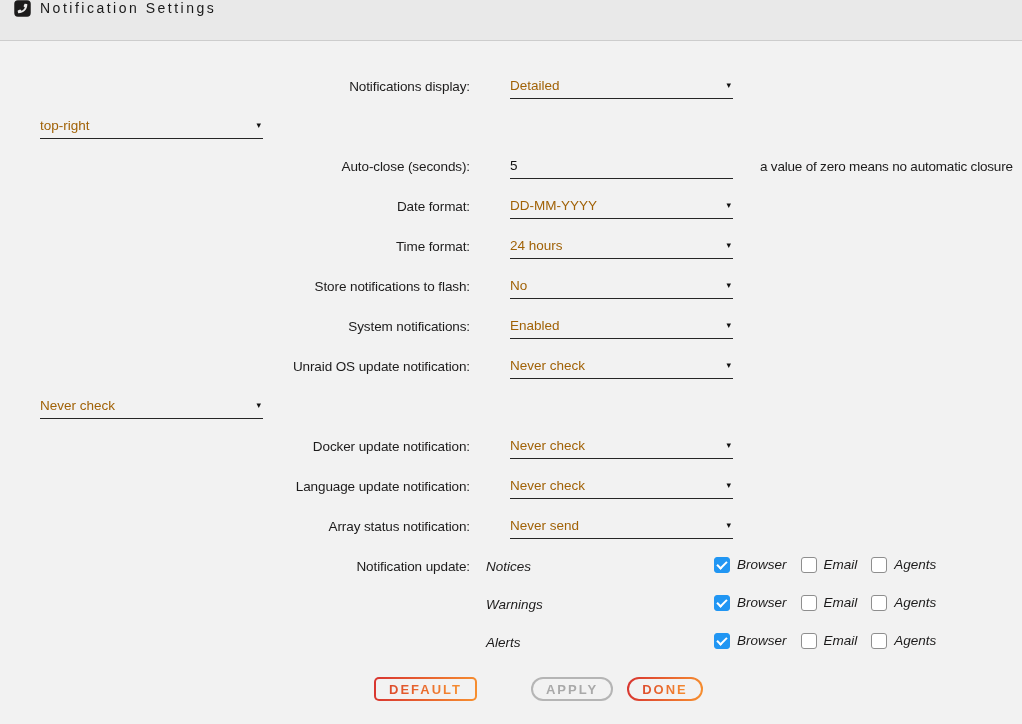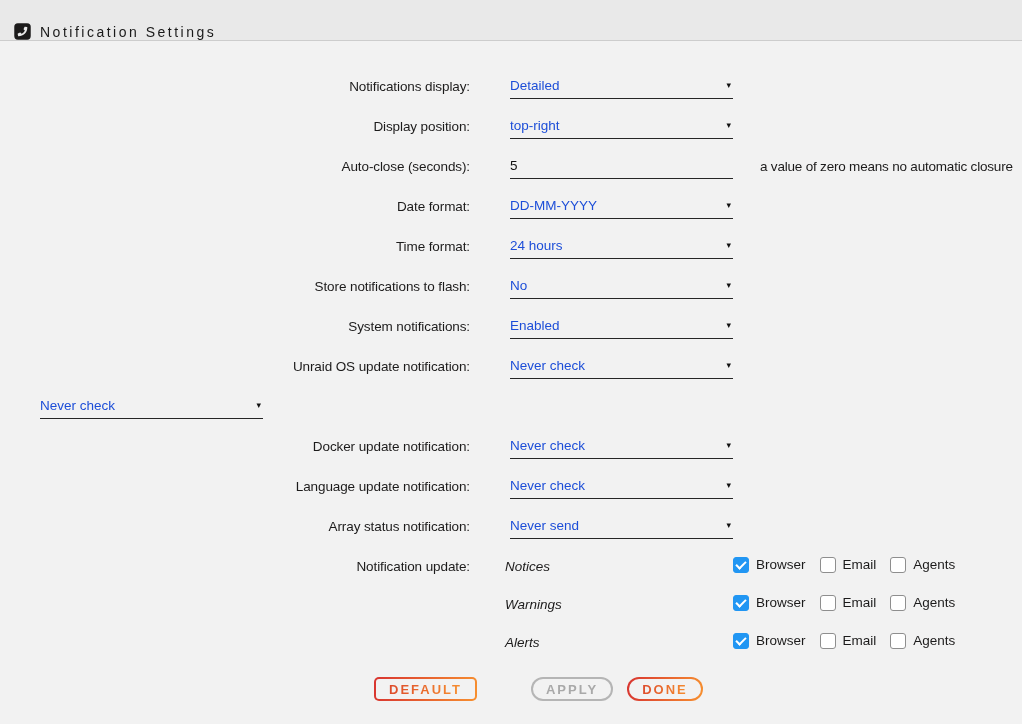--- a/index.html
+++ b/index.html
@@ -9,21 +9,21 @@
     font-family:"Liberation Sans", sans-serif;
     color:#1c1b1b;
     overflow:hidden;
   }
   
   .titlebar {
     height:41px;
     background:#e9e9e9;
     border-bottom:1px solid #cdcdcd;
     display:flex;
-    align-items:flex-end;
+    align-items:flex-start;
     padding-left:14px;
   }
   .title-icon { width:17px; height:17px; display:inline-flex; }
   .title-icon svg { width:17px; height:17px; }
   .page-title {
     margin-left:9px;
     font-size:14px;
     letter-spacing:2.5px;
     color:#1a1a1a;
   }
@@ -46,21 +46,21 @@
   .field { margin-left:40px; width:223px; }
   .control {
     width:223px;
     height:21px;
     border-bottom:1px solid #262626;
     display:flex;
     justify-content:space-between;
     align-items:flex-start;
     cursor:pointer;
   }
-  .ctl-text { line-height:16px; color:#1d4ed8; }
+  .ctl-text { line-height:16px; color:#a16207; }
   .arrow {
     font-size:9px;
     color:#111;
     line-height:14px;
     padding-right:2px;
   }
   .text-input {
     width:100%;
     border:none;
     background:transparent;
@@ -73,28 +73,28 @@
   .note {
     margin-left:27px;
     line-height:16px;
     padding-top:1px;
     white-space:nowrap;
     letter-spacing:-0.2px;
   }
   
   .entity-row { height:38px; }
   .entity-name {
-    margin-left:35px;
+    margin-left:16px;
     width:228px;
     font-style:italic;
     line-height:16px;
     padding-top:1px;
   }
   .checks { display:flex; align-items:center; margin-top:-1px; }
-  .check-group { display:flex; align-items:center; margin-right:14px; }
+  .check-group { display:flex; align-items:center; margin-right:14px;font-style:italic; }
   .cb {
     width:16px; height:16px;
     border-radius:3px;
     background:#fff;
     border:1px solid #8e8e8e;
     display:inline-flex;
     align-items:center;
     justify-content:center;
     cursor:pointer;
   }
@@ -170,21 +170,20 @@
     <div class="label">Notifications display:</div>
     <div class="field">
           <div class="control">
             <span class="ctl-text">Detailed</span>
             <span class="arrow">▾</span>
           </div>
         </div>
   </div>
 
   <div class="row">
-    <div class="label">Display position:</div>
     <div class="field">
           <div class="control">
             <span class="ctl-text">top-right</span>
             <span class="arrow">▾</span>
           </div>
         </div>
   </div>
 
   <div class="row">
     <div class="label">Auto-close (seconds):</div>

